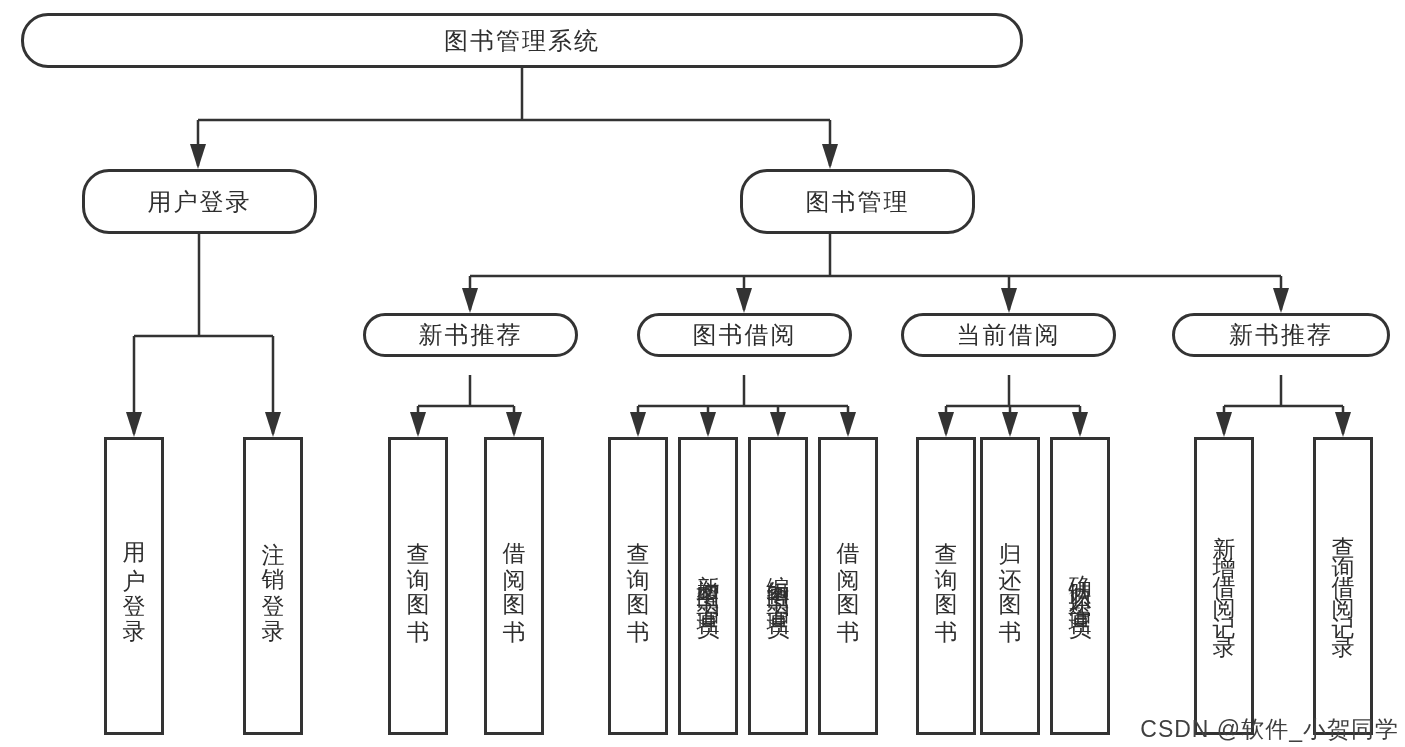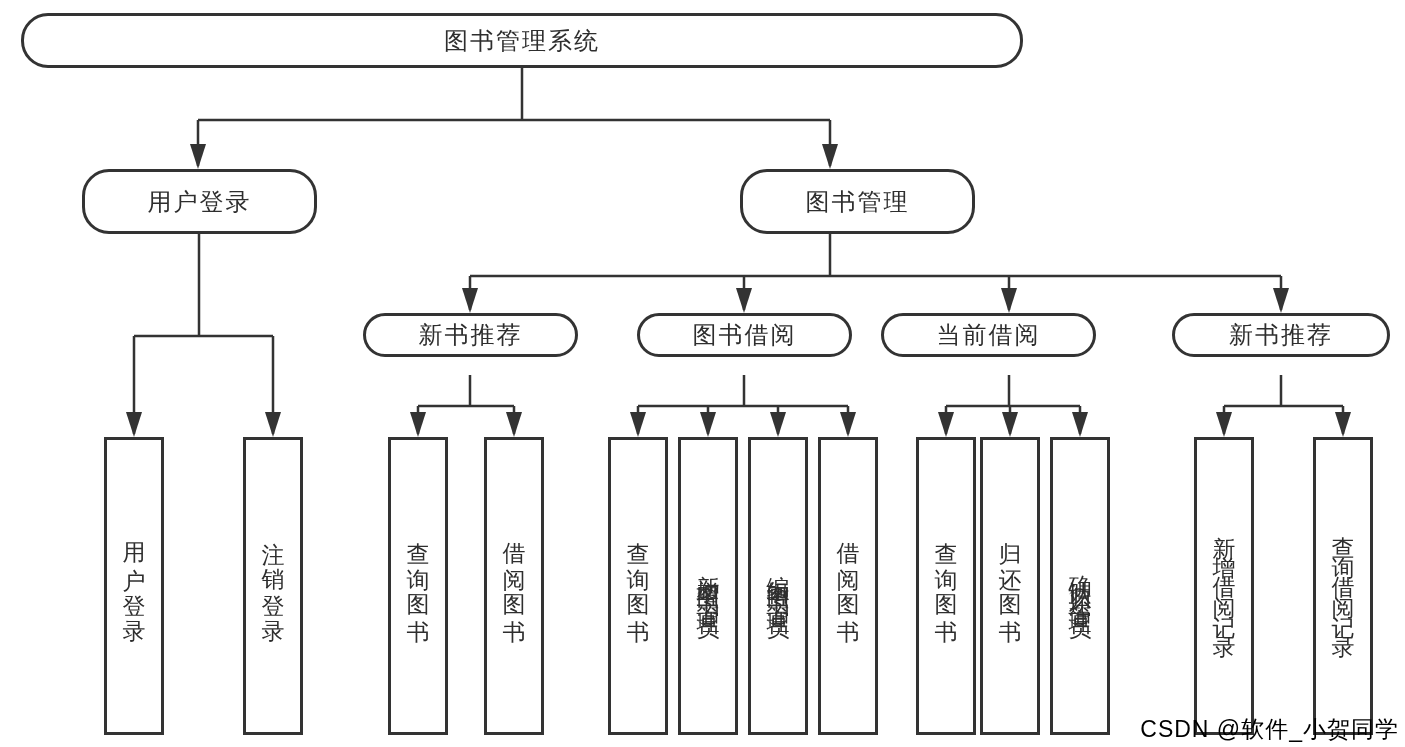--- a/index.html
+++ b/index.html
@@ -15,38 +15,38 @@
     border:3px solid #333333; background:#ffffff;
     display:flex; align-items:center; justify-content:center;
   }
   .hnode { font-size:24px; letter-spacing:2px;border-radius:27px; }
   .root  { left:21px;  top:13px;  width:1002px; height:55px; }
   .n-a   { left:82px;  top:169px; width:235px;  height:65px; }
   .n-b   { left:712px; top:169px; width:235px;  height:65px;margin-left:28px; }
   .l2    { top:313px;  height:44px; width:215px; }
   .l2-1  { left:363px; }
   .l2-2  { left:637px; }
-  .l2-3  { left:881px; }
+  .l2-3  { left:901px; }
   .l2-4  { left:1172px; width:218px; }
   .vnode { top:437px; height:298px; width:60px; }
   .vnode span {
     writing-mode:vertical-rl; text-orientation:mixed;
     font-size:23px; line-height:1; white-space:nowrap;
   }
   .sp-wide  span { letter-spacing:26px; margin-top:-20px; }
   .sp-med   span { letter-spacing:20px; margin-top:-16px; }
   .sp-tight span { letter-spacing:6px;  margin-top:-4px; }
   .va1 { left:104px; }  .va2 { left:243px; }
   .vb1 { left:388px; }  .vb2 { left:484px; }
   .vc1 { left:608px; }  .vc2 { left:678px; }  .vc3 { left:748px; }  .vc4 { left:818px; }
   .vd1 { left:916px; }  .vd2 { left:980px; }  .vd3 { left:1050px; }
   .ve1 { left:1194px; } .ve2 { left:1313px; }
   .watermark {
     position:absolute; right:6px; bottom:2px;
-    color:#000000; font-size:23px; letter-spacing:1px;
+    color:#404040; font-size:23px; letter-spacing:1px;
     white-space:nowrap;
     text-align:center;
   }
 </style>
 </head>
 <body>
 
 <div class="canvas">
 
   <svg class="wires" viewBox="0 0 1405 747" xmlns="http://www.w3.org/2000/svg" aria-hidden="true">

